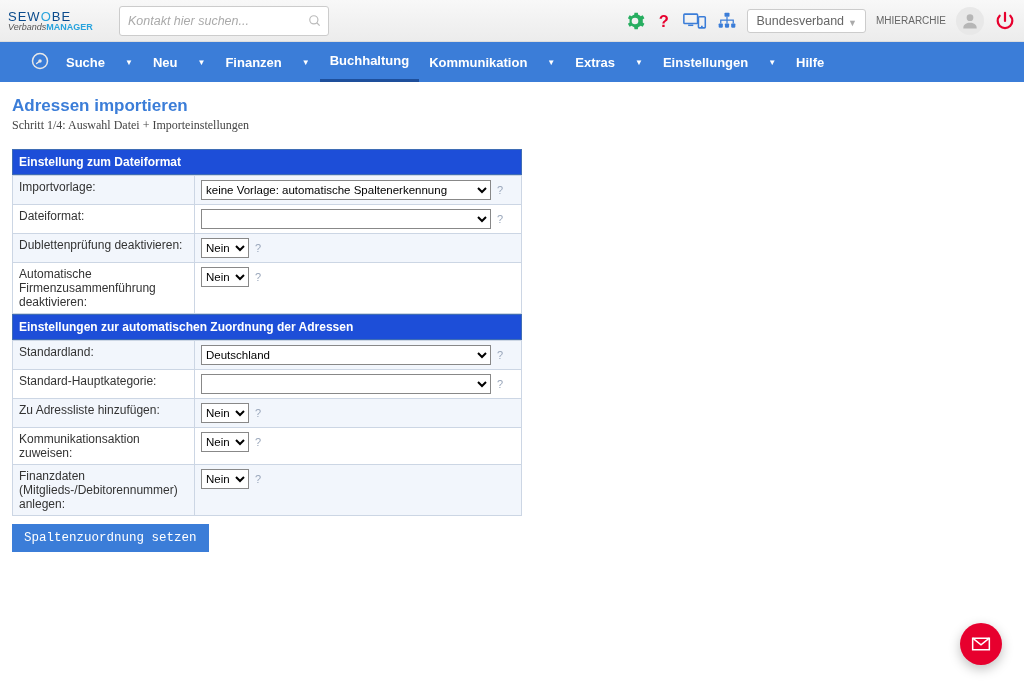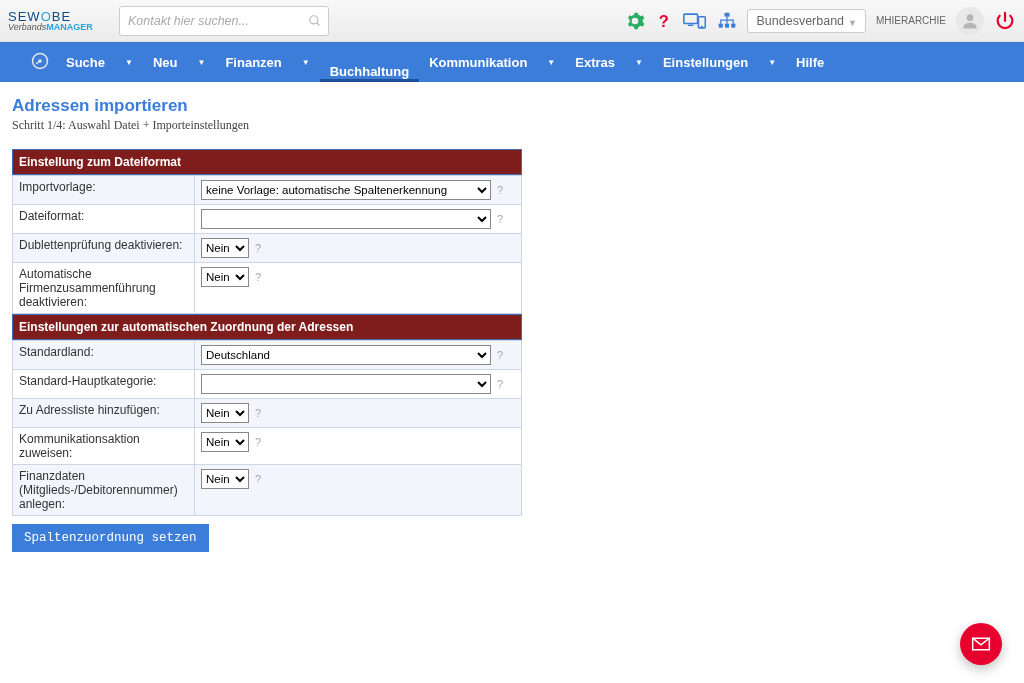--- a/index.html
+++ b/index.html
@@ -20,29 +20,29 @@
   .topbar-icons { display:flex; align-items:center; gap:10px; }
   .topbar-icons svg, .avatar svg { display:block; }
   .org-select { border:1px solid #ccc; background:#fff; border-radius:3px; padding:4px 8px; font-size:12.5px; color:#666; display:flex; align-items:flex-end; gap:4px; cursor:pointer; }
   .org-select .caret { font-size:9px; color:#aaa; }
   .username { font-size:10px; color:#666; font-weight:500; }
   .avatar { width:28px; height:28px; border-radius:50%; background:#e8e8e8; display:flex; align-items:center; justify-content:center; }
   .power { color:#e74c3c; cursor:pointer; }
   
   .navbar { background:#3b7dd8; height:40px; display:flex; align-items:center; padding:0 12px 0 30px; gap:0; font-size:13px; color:#fff; }
   .nav-item { padding:0 10px; height:40px; display:flex; align-items:center; gap:20px; cursor:pointer; font-weight:600; }
-  .nav-item.active { border-bottom:3px solid #1e4f9b;align-items:flex-end; }
+  .nav-item.active { border-bottom:3px solid #1e4f9b; }
   .caret-down { font-size:8px; }
   .nav-home { margin-right:6px; color:#fff; }
   
   .main { padding: 14px 8px 20px 12px; }
   .page-title { color:#3b7dd8; font-size:17px; font-weight:bold; margin-bottom:2px; }
   .page-subtitle { font-size:12px; color:#444; margin-bottom:16px;font-family:Liberation Serif, serif; }
   .panel { width:510px; }
-  .panel-header { background:#7f1d1d; color:#fff; font-weight:bold; font-size:12px; padding:5px 6px; border:1px solid #3f6db5; }
+  .panel-header { background:#1d4ed8; color:#fff; font-weight:bold; font-size:12px; padding:5px 6px; border:1px solid #3f6db5; }
   table.form { width:100%; border-collapse:collapse; font-size:12px; }
   table.form tr { }
   table.form td { border:1px solid #ccd6e4; padding:4px 6px; vertical-align:top; }
   table.form tr:nth-child(odd) td { background:#f2f6fc; }
   table.form tr:nth-child(even) td { background:#fff; }
   table.form td.label { width:182px; color:#333; }
   table.form td.field { }
   select { font-size:11.5px; border:1px solid #888; background:#fff; height:20px; }
   select.wide { width:290px; }
   select.narrow { width:48px; }

